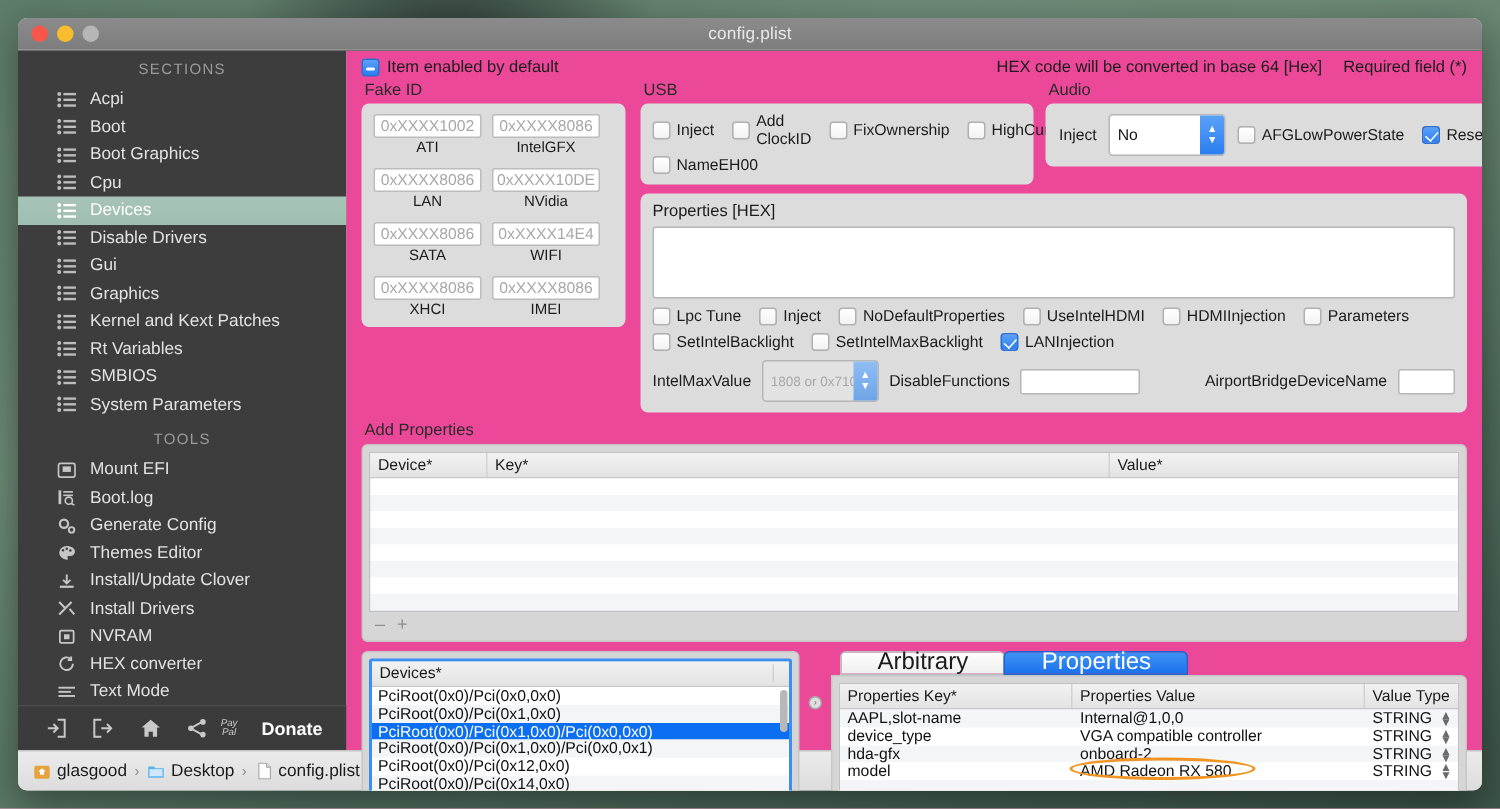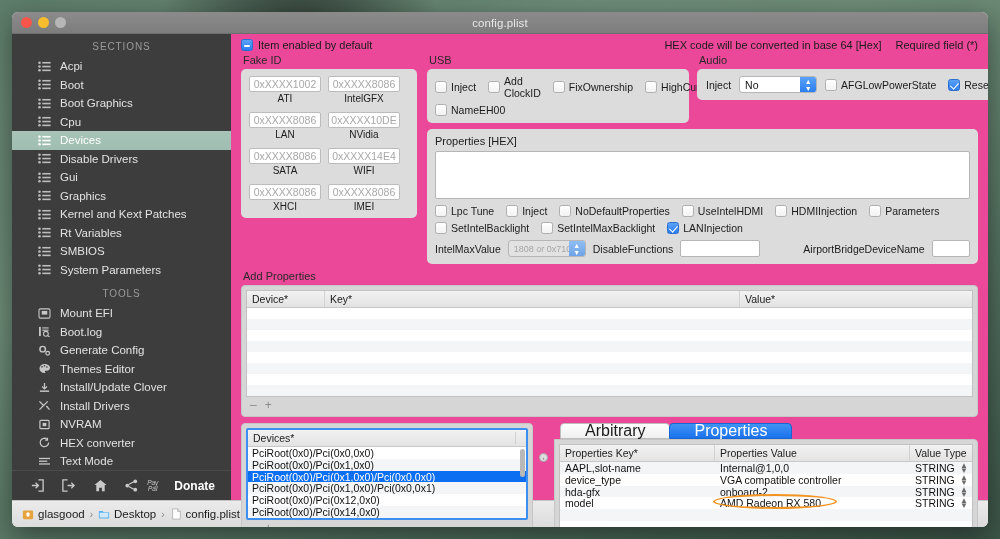--- a/index.html
+++ b/index.html
@@ -139,21 +139,21 @@
   #usb-audio-row { display: flex; gap: 8px; }
   #usb-col { width: 262px; flex: 0 0 262px; }
   #audio-col { flex: 1 1 auto; }
   #usb-box { padding: 6px 8px 7px; }
   #audio-box { padding: 7px 9px; display: flex; align-items: center; gap: 8px; }
   .cbrow { display: flex; align-items: center; gap: 4px; font-size: 10.5px; color: #1b1b1b; }
   .cbgroup { display: flex; align-items: center; gap: 12px; margin-bottom: 5px; }
   .cbgroup:last-child { margin-bottom: 0; }
 
   .select {
-    height: 17px; border: 1px solid #b6b6b6; border-radius: 3px;
+    height: 28px; border: 1px solid #b6b6b6; border-radius: 3px;
     background: #fff; display: flex; align-items: center;
     padding-left: 5px; font-size: 10.5px; color: #141414;
     position: relative; min-width: 62px;
   }
   .select .arrow {
     position: absolute; right: 0; top: 0; bottom: 0; width: 16px;
     background: linear-gradient(#5aa1f8,#2b7ef0);
     border-radius: 0 2px 2px 0;
     display: flex; align-items: center; justify-content: center;
     color: #fff; font-size: 7px; line-height: 7px;

